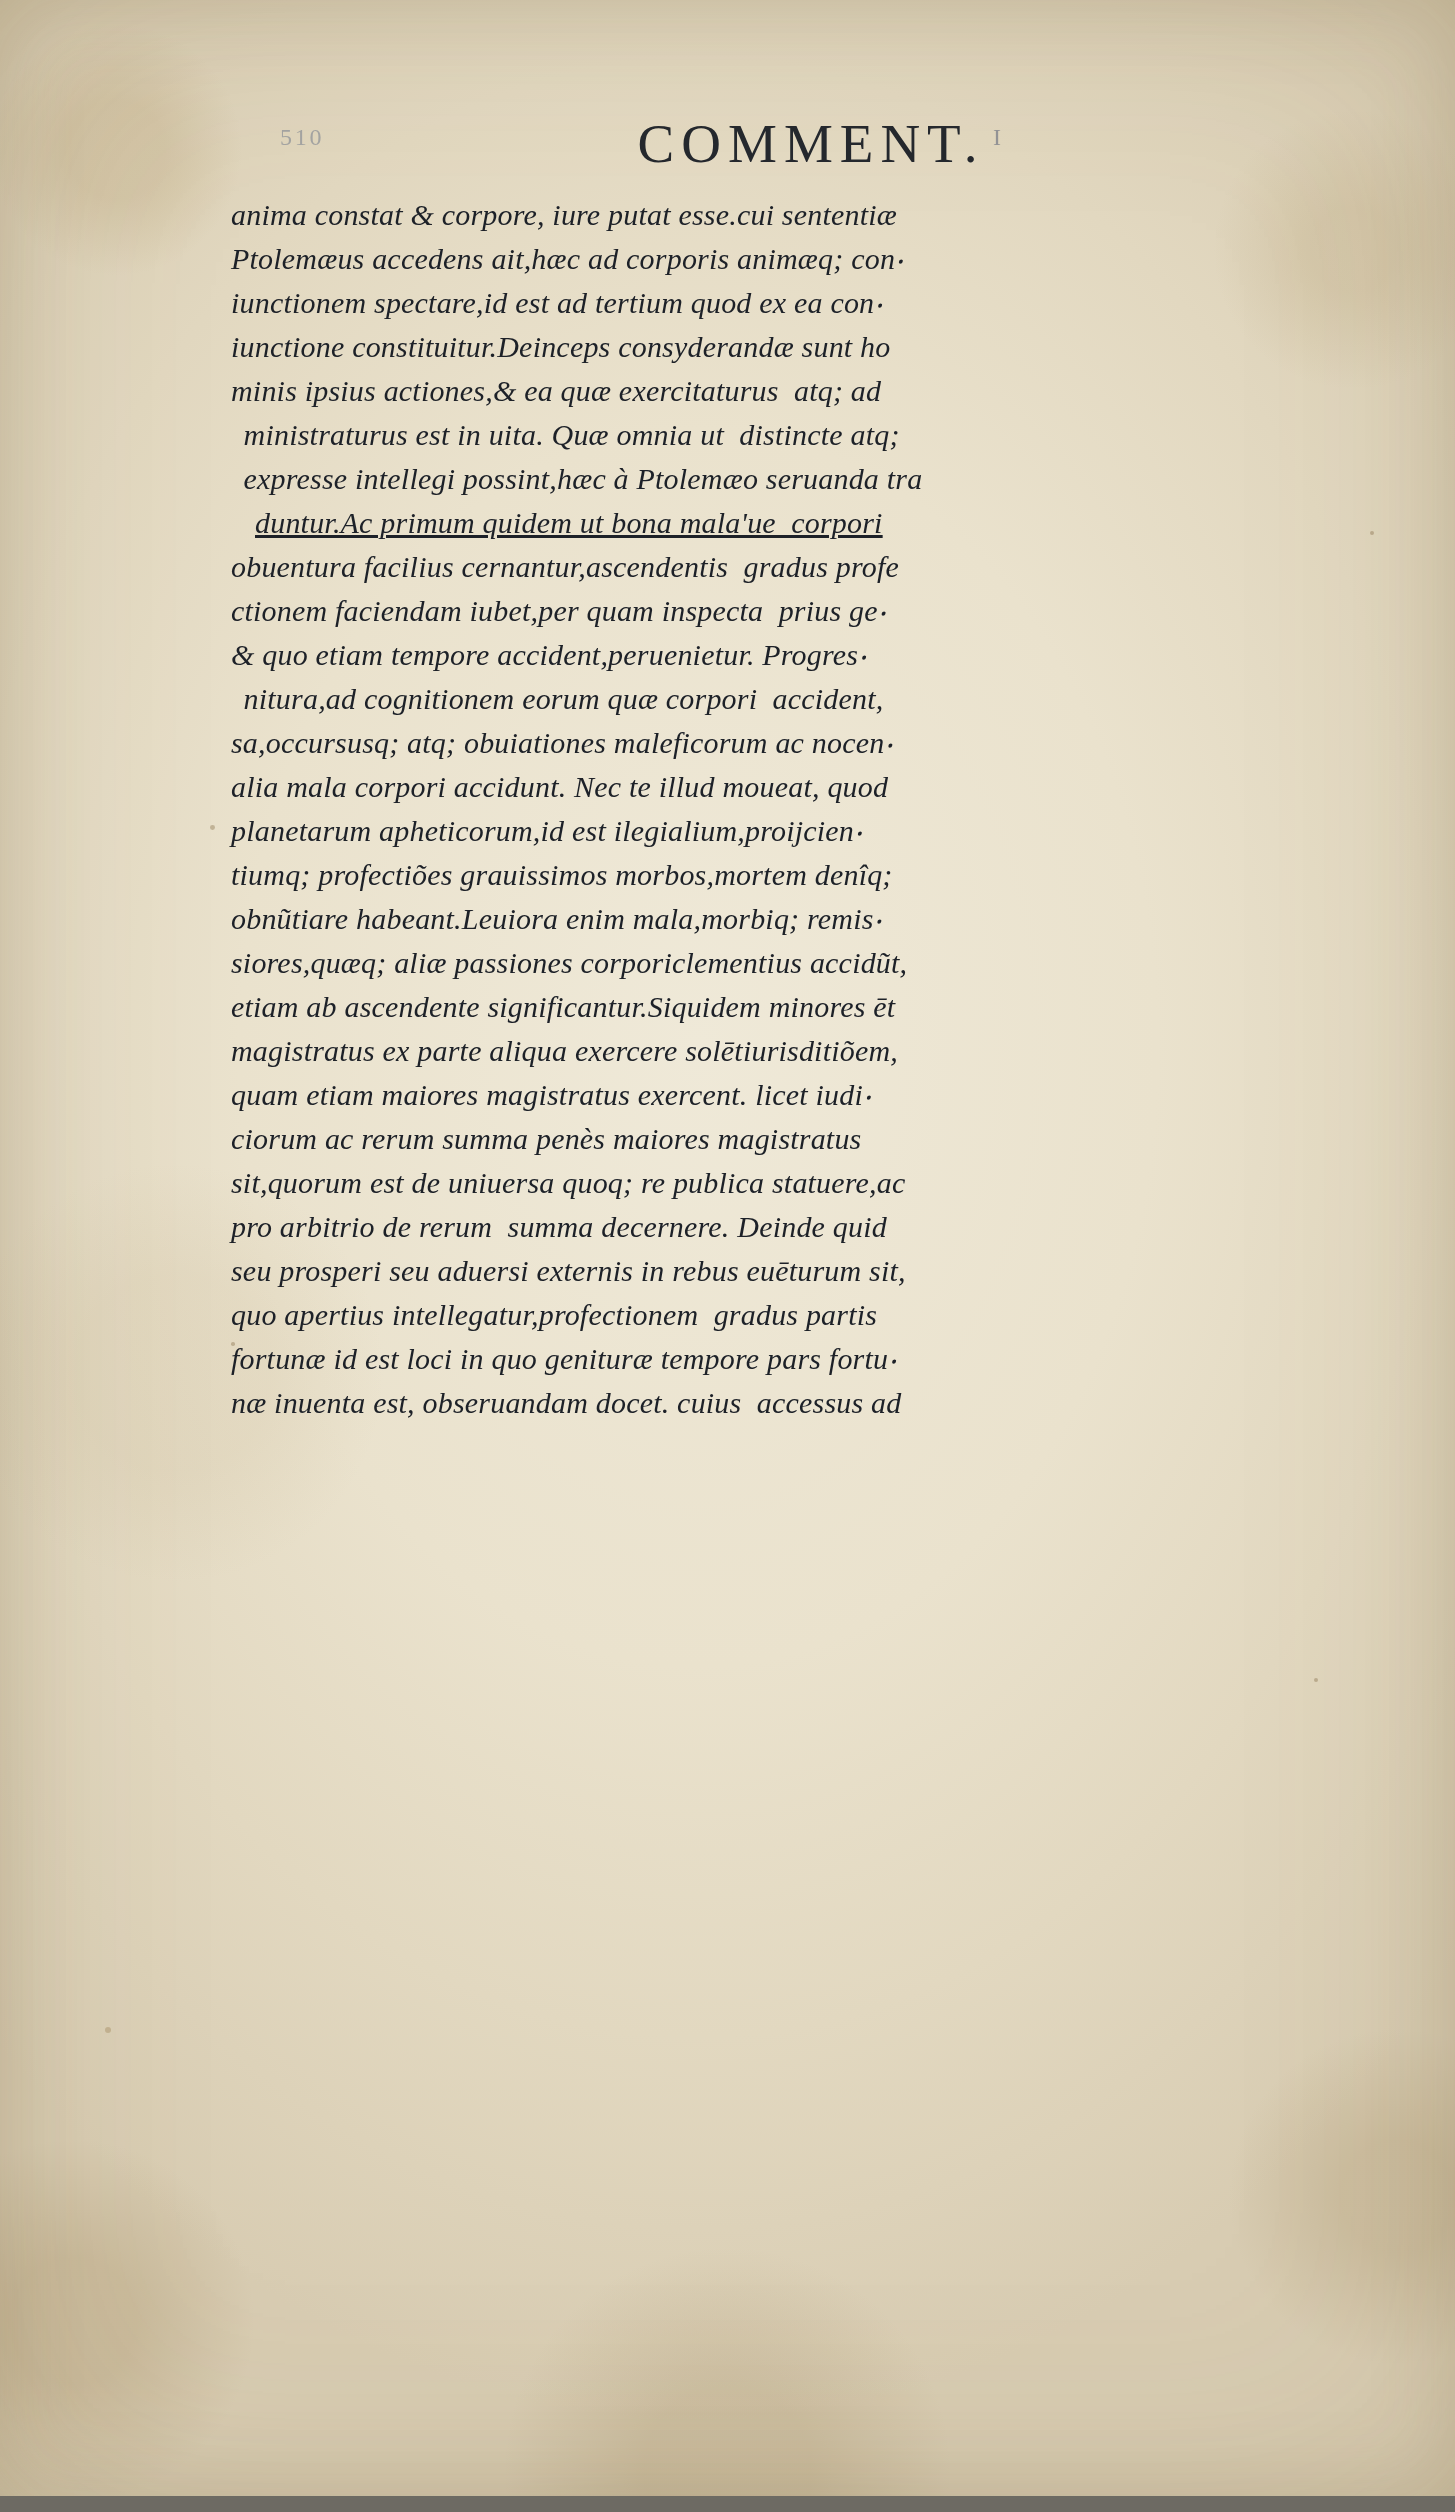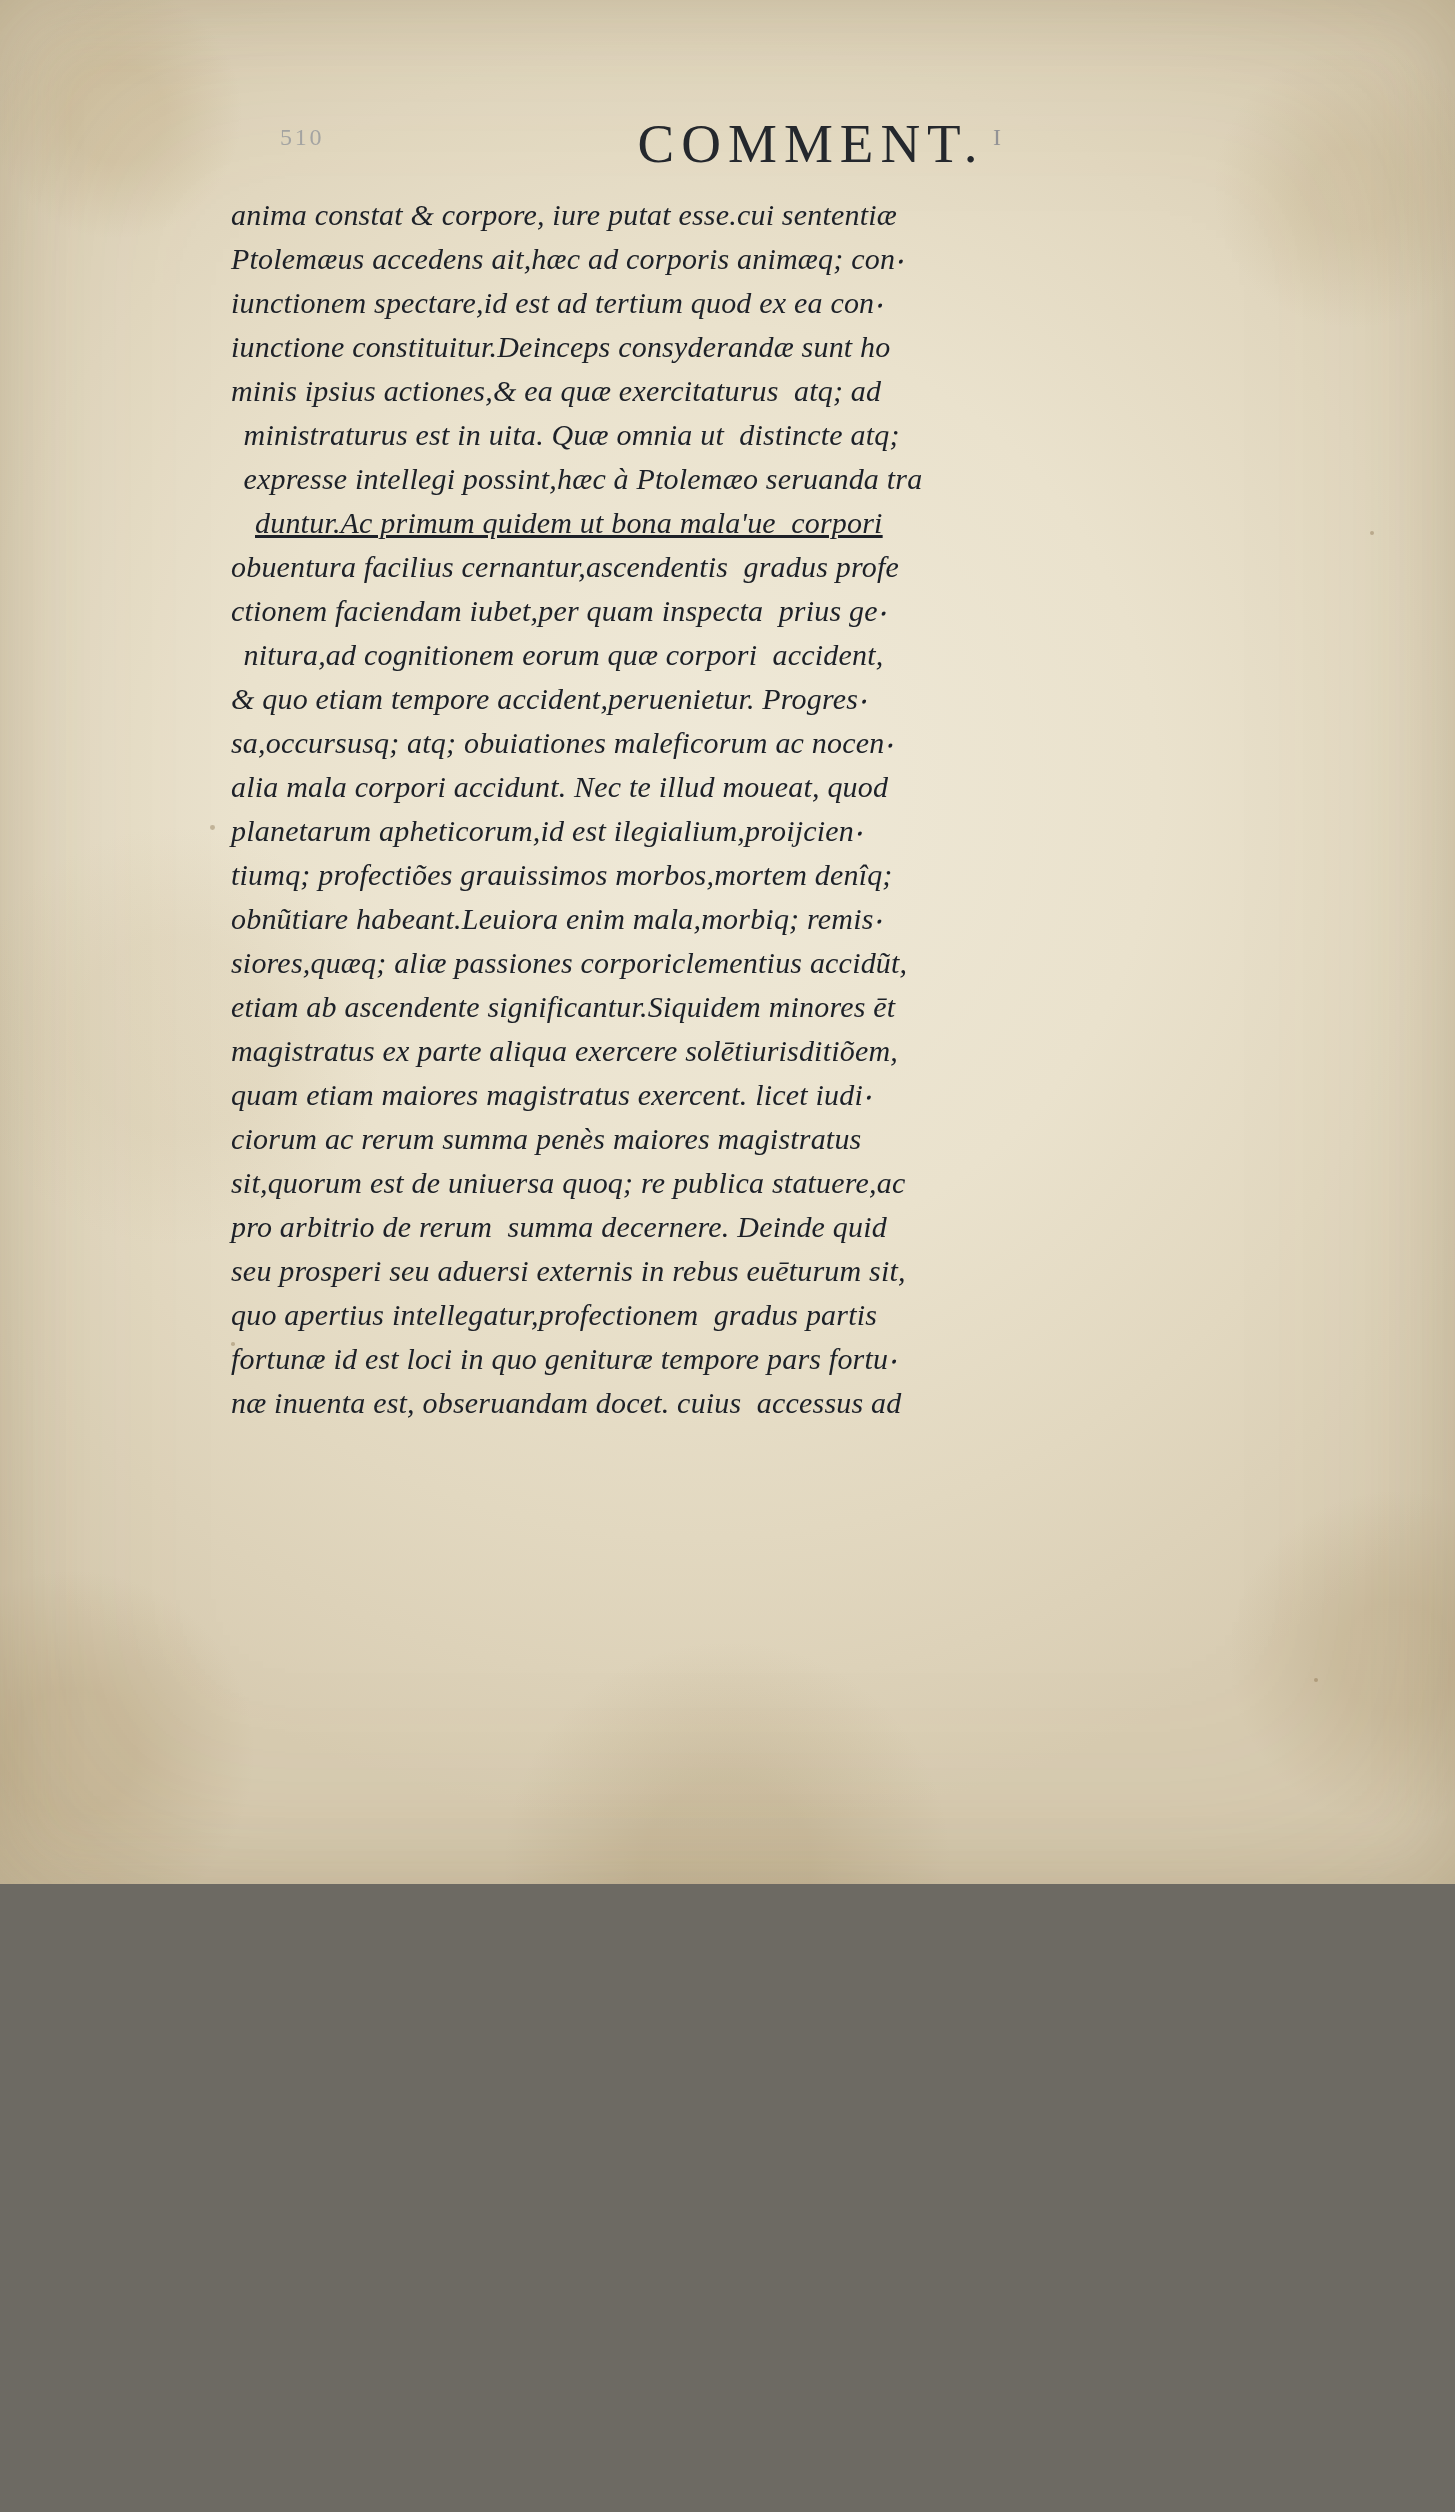--- a/index.html
+++ b/index.html
@@ -6,21 +6,21 @@
     margin: 0;
     padding: 0;
     background: #6d6a63;
   }
   body {
     font-family: "Liberation Serif", serif;
   }
   .page {
     position: relative;
     width: 1455px;
-    height: 1884px;
+    height: 2496px;
     margin: 0 auto;
     background:
       radial-gradient(ellipse 70% 55% at 48% 42%, #efe9d8 0%, #eae2cd 45%, #e2d8c0 72%, #d8ccb2 100%);
     overflow: hidden;
     box-sizing: border-box;
   }
   
   .grain {
     position: absolute;
     inset: 0;
@@ -123,22 +123,22 @@
     <div class="body-line">anima constat &amp; corpore, iure putat esse.cui sententiæ</div>
     <div class="body-line">Ptolemæus accedens ait,hæc ad corporis animæq; con‧</div>
     <div class="body-line">iunctionem spectare,id est ad tertium quod ex ea con‧</div>
     <div class="body-line">iunctione constituitur.Deinceps consyderandæ sunt ho</div>
     <div class="body-line">minis ipsius actiones,&amp; ea quæ exercitaturus  atq; ad</div>
     <div class="body-line indent1">ministraturus est in uita. Quæ omnia ut  distincte atq;</div>
     <div class="body-line indent1">expresse intellegi possint,hæc à Ptolemæo seruanda tra</div>
     <div class="body-line indent2">duntur.Ac primum quidem ut bona mala'ue  corpori</div>
     <div class="body-line">obuentura facilius cernantur,ascendentis  gradus profe</div>
     <div class="body-line">ctionem faciendam iubet,per quam inspecta  prius ge‧</div>
+    <div class="body-line">&amp; quo etiam tempore accident,peruenietur. Progres‧</div>
     <div class="body-line indent1">nitura,ad cognitionem eorum quæ corpori  accident,</div>
-    <div class="body-line">&amp; quo etiam tempore accident,peruenietur. Progres‧</div>
     <div class="body-line">sa,occursusq; atq; obuiationes maleficorum ac nocen‧</div>
     <div class="body-line">alia mala corpori accidunt. Nec te illud moueat, quod</div>
     <div class="body-line">planetarum apheticorum,id est ilegialium,proijcien‧</div>
     <div class="body-line">tiumq; profectiões grauissimos morbos,mortem denîq;</div>
     <div class="body-line">obnũtiare habeant.Leuiora enim mala,morbiq; remis‧</div>
     <div class="body-line">siores,quæq; aliæ passiones corporiclementius accidũt,</div>
     <div class="body-line">etiam ab ascendente significantur.Siquidem minores ēt</div>
     <div class="body-line">magistratus ex parte aliqua exercere solētiurisditiõem,</div>
     <div class="body-line">quam etiam maiores magistratus exercent. licet iudi‧</div>
     <div class="body-line">ciorum ac rerum summa penès maiores magistratus</div>

